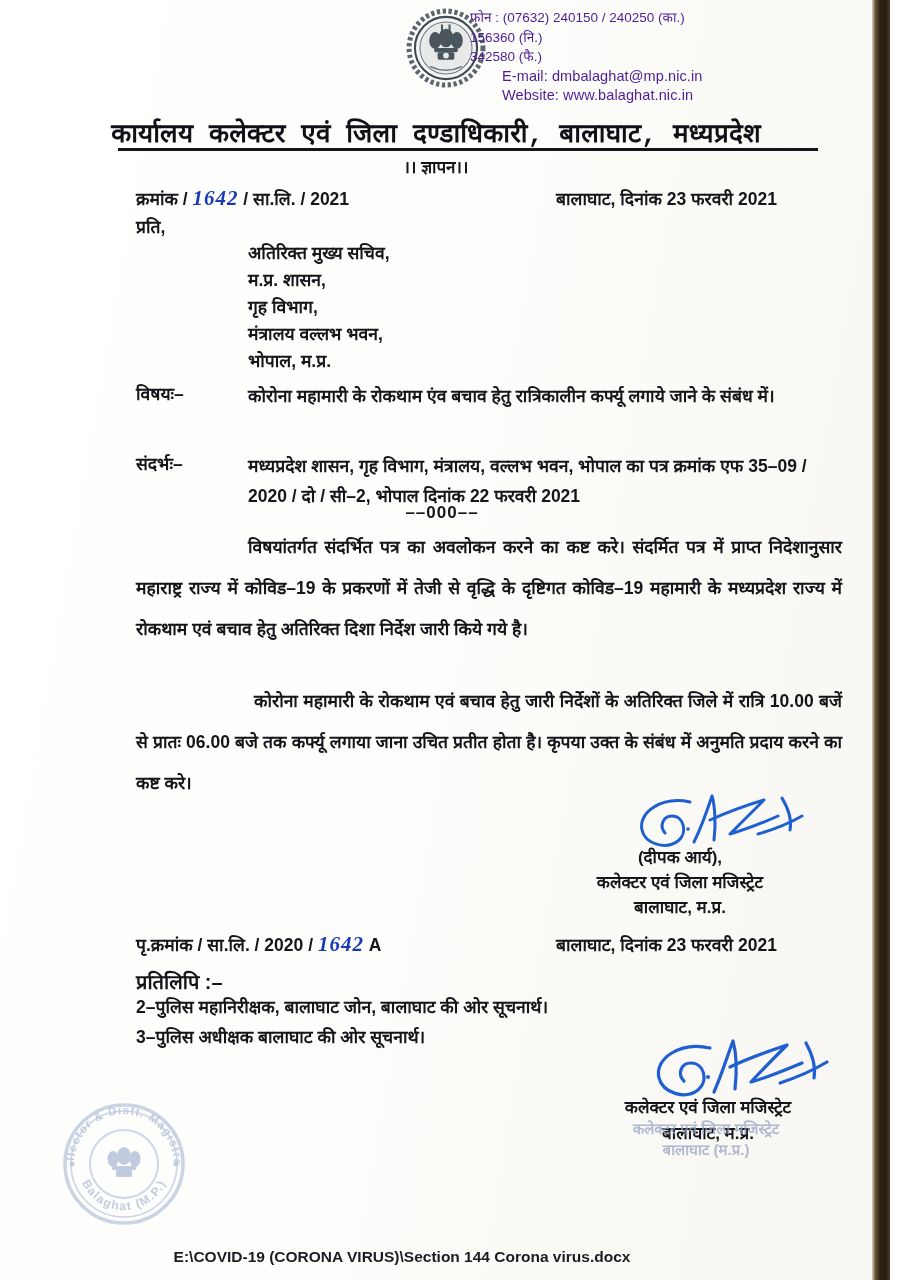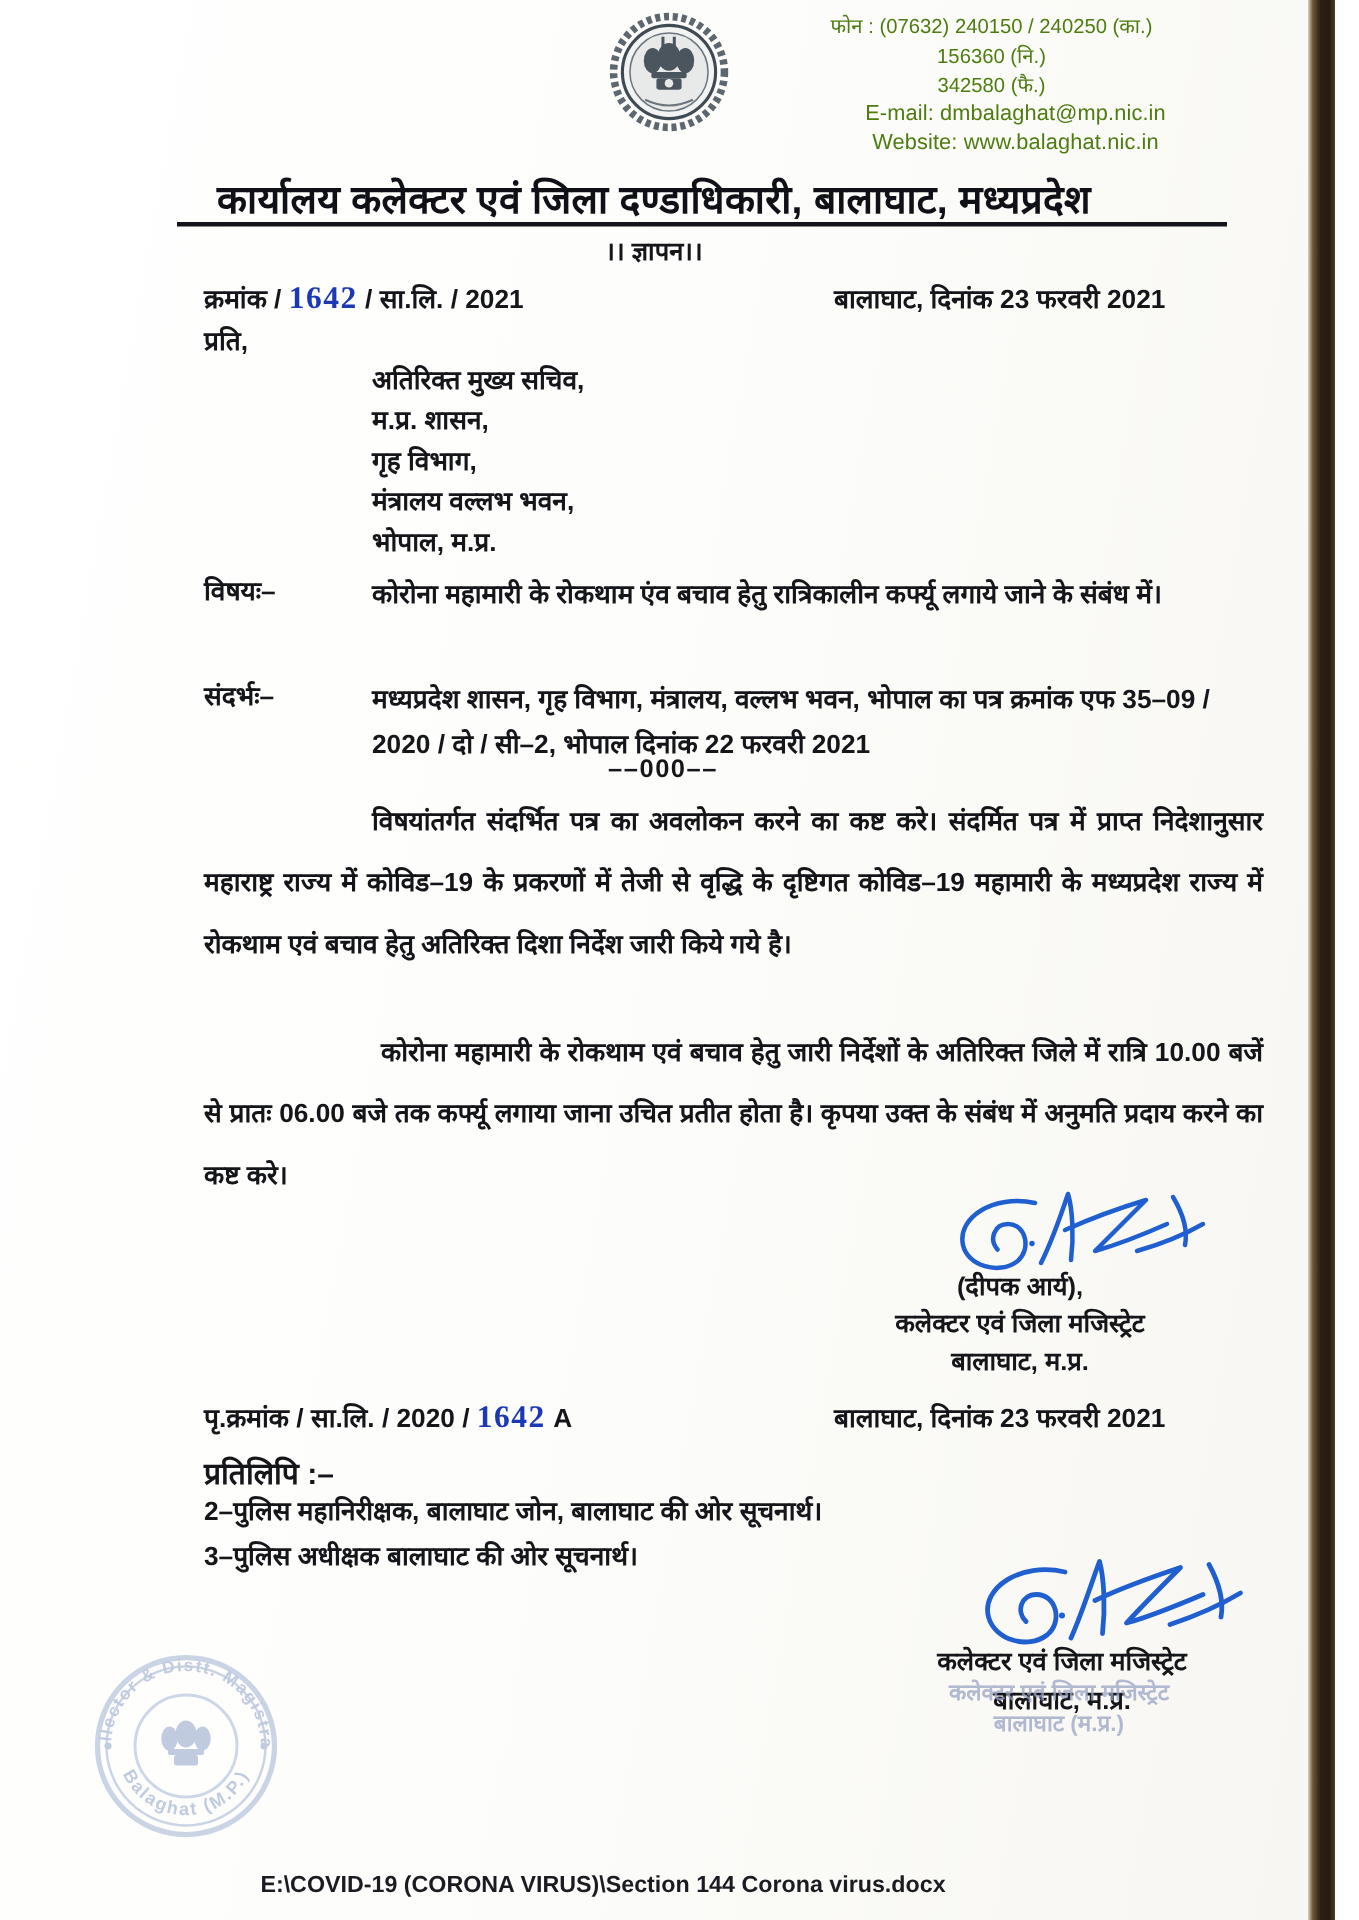--- a/index.html
+++ b/index.html
@@ -52,38 +52,39 @@
   }
   #emblem {
     position: absolute;
     left: 404px; top: 6px;
     width: 84px; height: 84px;
   }
   #contact-block {
     position: absolute;
     left: 470px; top: 8px;
     width: 382px;
-    text-align: center;
+    text-align: left;
     font-size: 13.5px;
     line-height: 19.5px;
-    color: #4d7c0f;
+    color: #4c1d95;
   }
   #contact-block .ln { white-space: nowrap; }
   #contact-block .em { font-size: 14.5px; letter-spacing: .1px; padding-left: 32px; }
 
   
   #office-title {
     position: absolute;
     left: 0; top: 114px;
     width: 872px;
     text-align: center;
     font-size: 26px;
     font-weight: 700;
     letter-spacing: .2px;
     color: #101117;
+    font-family: Liberation Mono, monospace;
   }
   #title-rule {
     position: absolute;
     left: 118px; top: 148px;
     width: 700px; height: 2.5px;
     background: #14151b;
   }
   #memo-word {
     position: absolute;
     left: 0; top: 155px;
@@ -92,20 +93,21 @@
     font-size: 17px;
     font-weight: 700;
   }
 
   
   .row-line { position: absolute; }
   #kramank-row { left: 136px; top: 186px; font-size: 17.5px; font-weight: 600; }
   .hand {
     color: #1c39b5;
     font-family: "Liberation Serif", "DejaVu Serif", serif;
+    font-style: italic;
     font-weight: 700;
     font-size: 21px;
     letter-spacing: 1px;
   }
   #place-date-top { left: 556px; top: 186px; font-size: 17.5px; font-weight: 600; }
 
   #prati { left: 136px; top: 214px; font-size: 17.5px; font-weight: 600; }
 
   #addressee {
     position: absolute;

